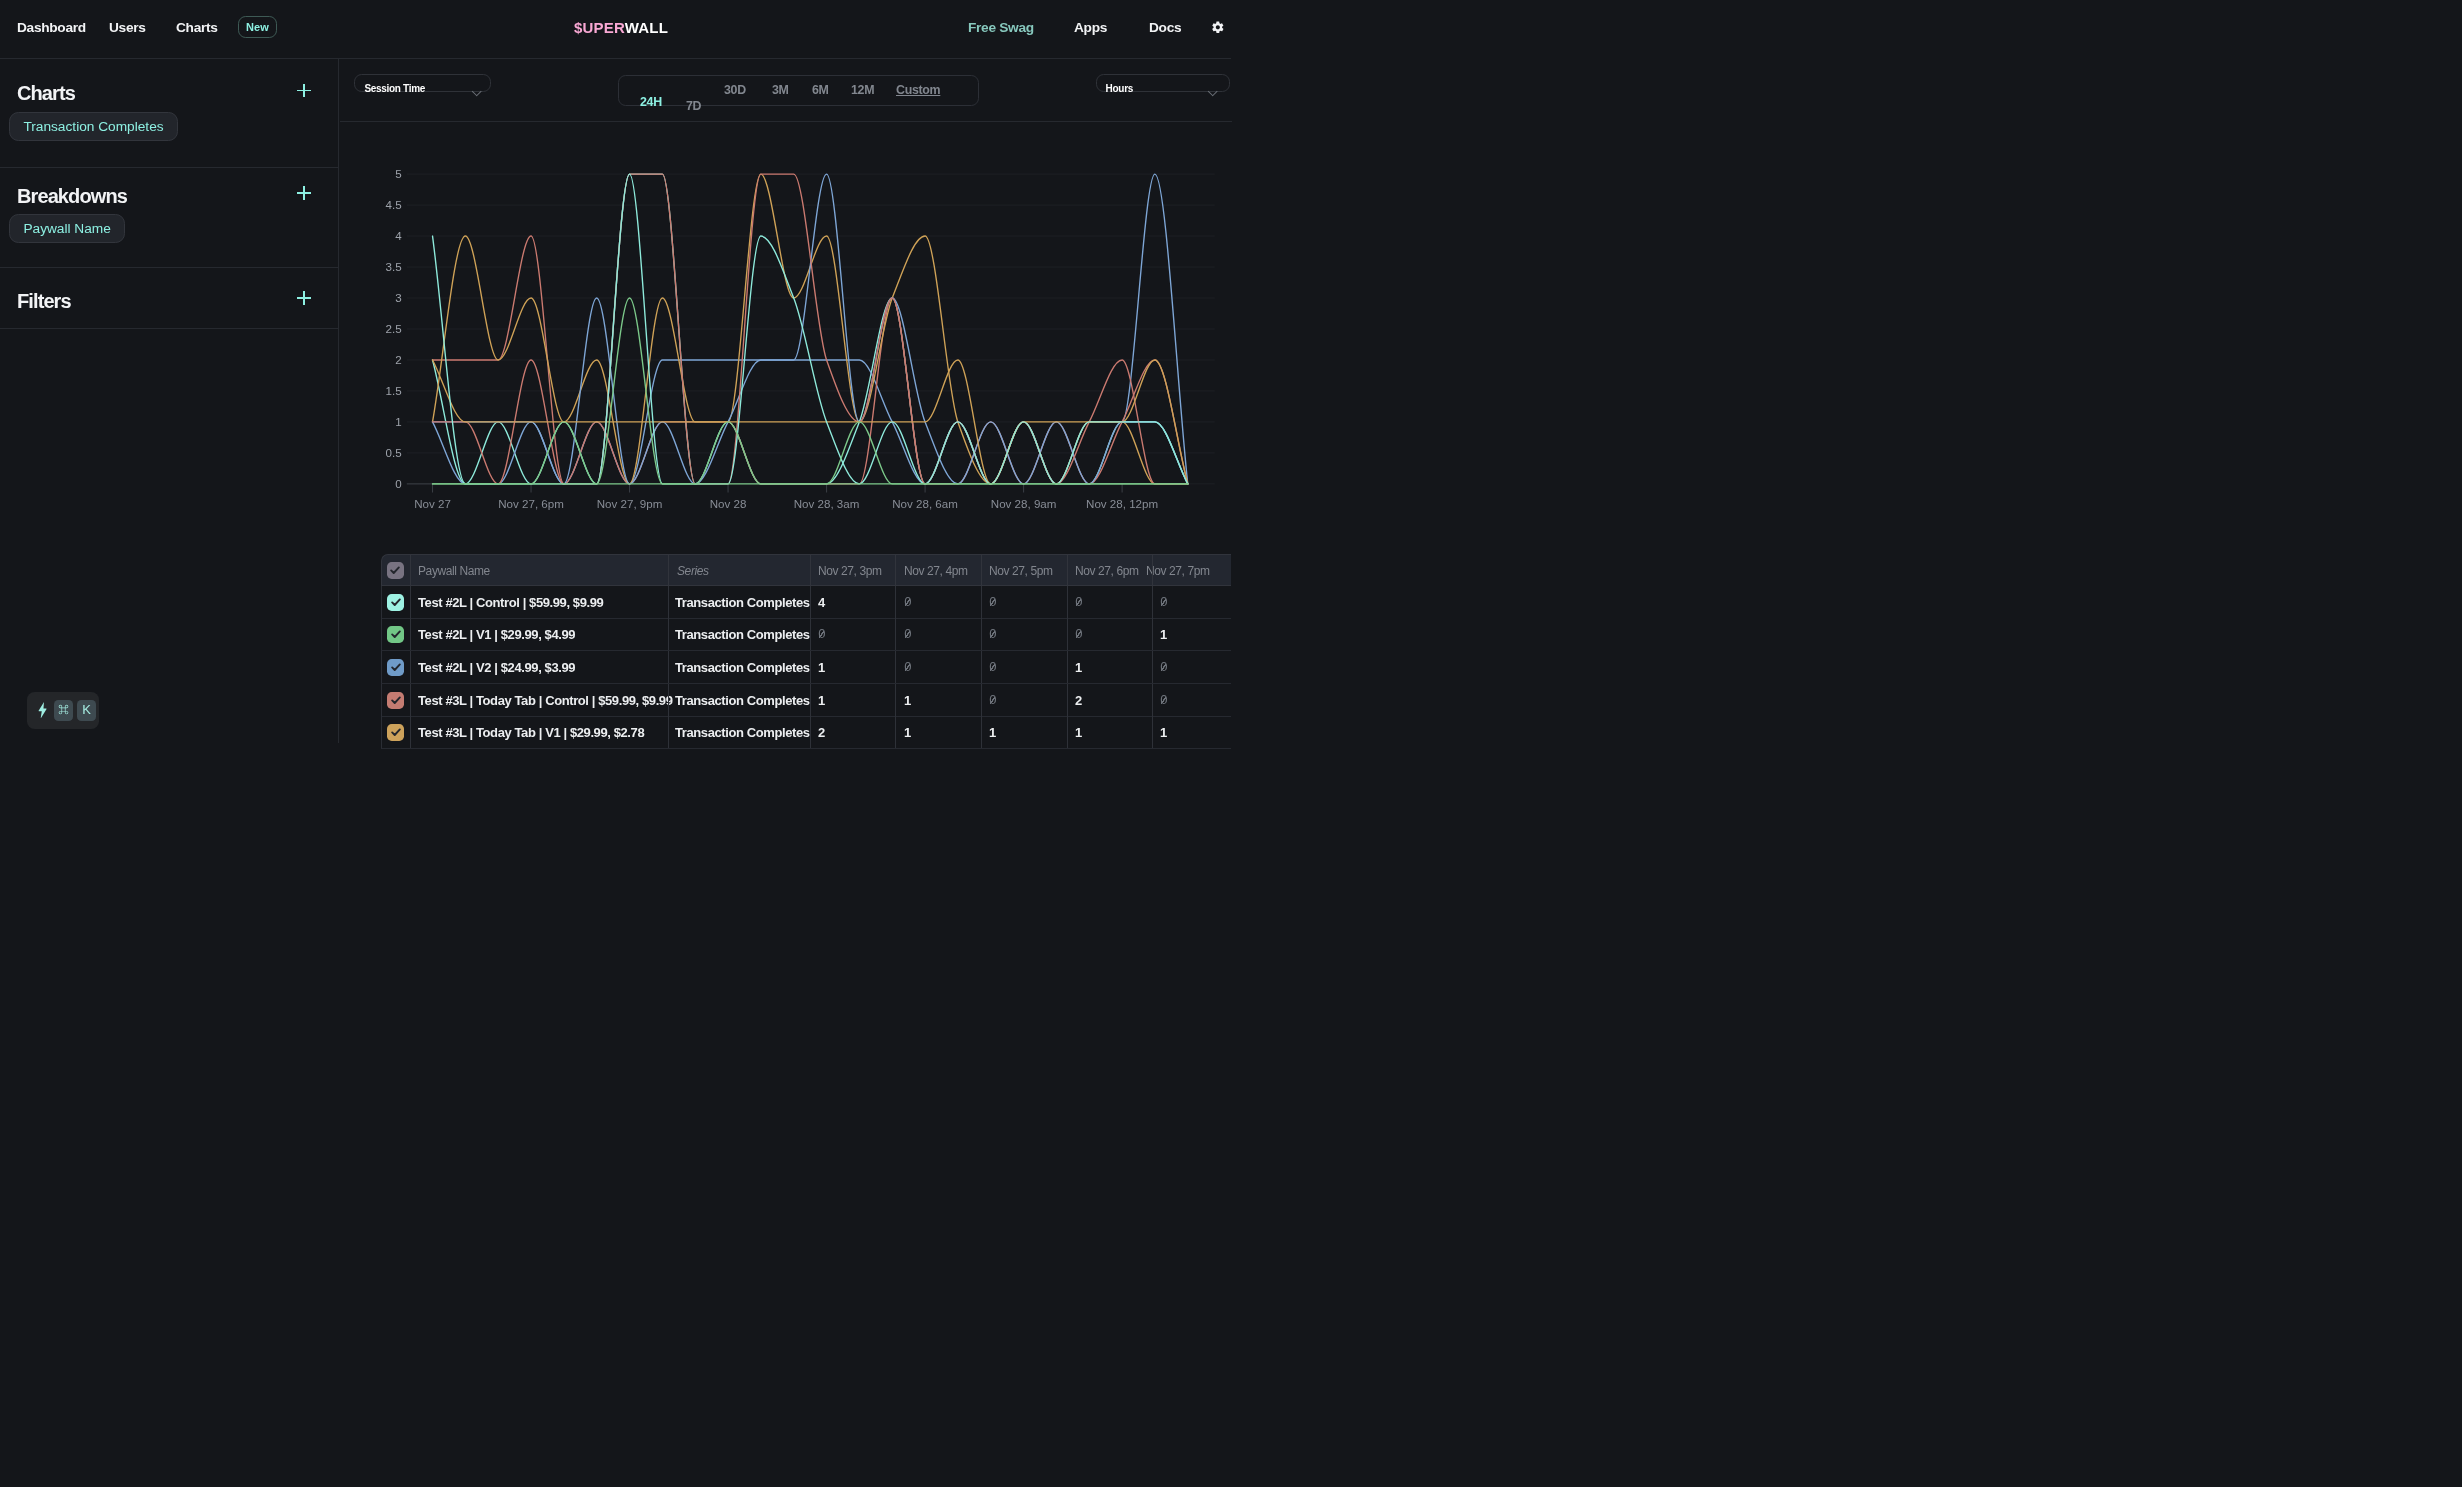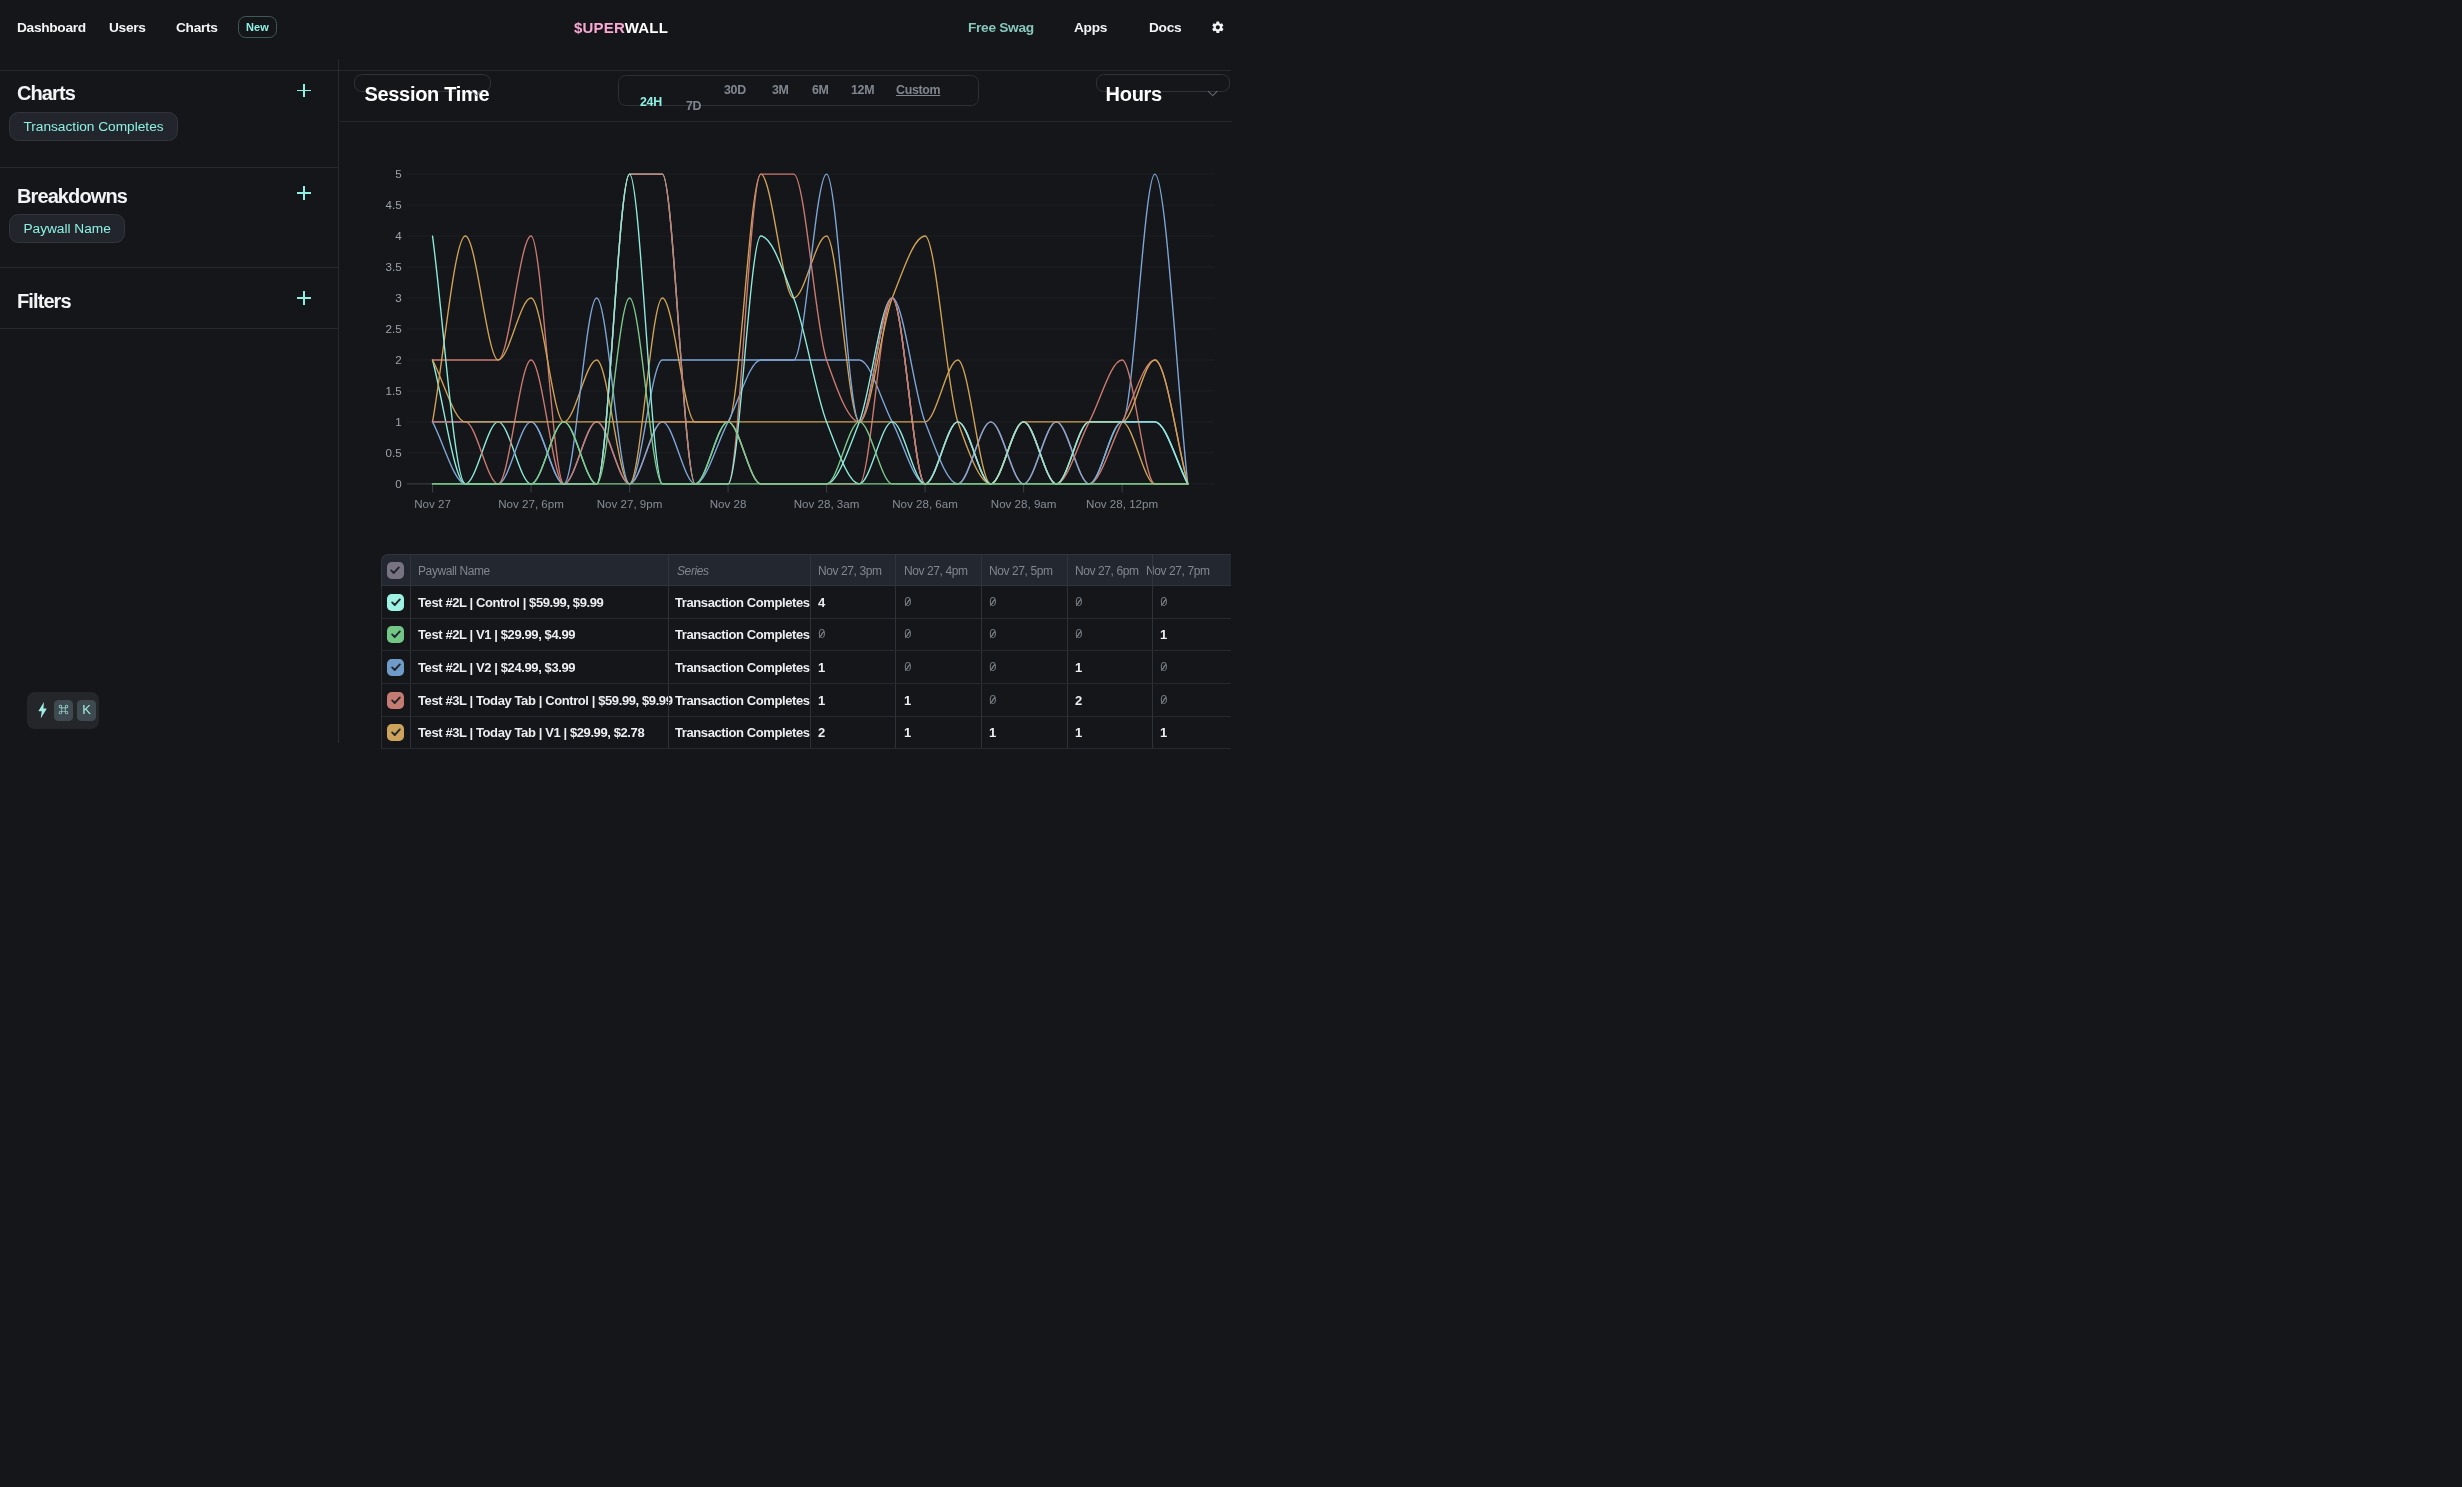--- a/index.html
+++ b/index.html
@@ -1,20 +1,20 @@
 <!DOCTYPE html>
 <html style="font-size:13.7px"><head>
 <meta charset="utf-8">
 <style>
   * { margin:0; padding:0; box-sizing:border-box; }
   html,body { width:1231px; height:744px; background:#14161a; overflow:hidden;
     font-family:"Liberation Sans", sans-serif; color:#e8eaed; }
   .abs { position:absolute; }
   
-  #nav { position:absolute; left:0; top:0; width:1231px; height:71px;
+  #nav { position:absolute; left:0; top:0; width:1231px; height:59px;
     border-bottom:0.9px solid #26292f; }
   .navlink { position:absolute; top:20px; font-size:13.7px; font-weight:700;
     letter-spacing:-0.3px; color:#f2f3f5; }
   #newbadge { position:absolute; left:238px; top:16.3px; width:39px; height:21.5px;
     border:0.9px solid #3e5a55; border-radius:7.7px; color:#8df0e2; font-size:11px;
     font-weight:700; text-align:center; line-height:20px; letter-spacing:0.2px; }
   #logo { position:absolute; left:574px; top:19px; font-size:15px; font-weight:700;
     letter-spacing:0.2px; white-space:nowrap; }
   #logo .t { color:#f9a8d4; } #logo .w { color:#ffffff; }
   #freeswag { color:#87c8bd; }
@@ -27,21 +27,21 @@
   .plus:before, .plus:after { content:""; position:absolute; background:#8df0e2; }
   .plus:before { left:6.2px; top:0; width:1.5px; height:13.7px; }
   .plus:after { left:0; top:6.2px; width:13.7px; height:1.5px; }
   .chip { position:absolute; left:9.4px; height:29px; background:#22252b;
     border:0.9px solid #32353c; border-radius:9.4px; color:#8df0e2; font-size:13.7px;
     line-height:27px; padding:0 13px; }
   .sdiv { position:absolute; left:0; width:339px; height:0.9px; background:#26292f; }
   
   #controls-border { position:absolute; left:340px; top:121px; width:892px; height:0.9px; background:#26292f; }
   .selbox { position:absolute; top:74px; height:18px; border:0.9px solid #2f3238;
-    border-radius:7.7px; font-size:20px; font-weight:700; letter-spacing:-0.3px; color:#fff; }
+    border-radius:7.7px; font-size:10px; font-weight:700; letter-spacing:-0.3px; color:#fff; }
   #sessionsel { left:354px; width:137px; }
   #sessionsel .lbl { position:absolute; left:9.4px; top:8.2px; }
   #hourssel { left:1096px; width:134px; }
   #hourssel .lbl { position:absolute; left:8.6px; top:8.2px; }
   .chev { position:absolute; width:9.4px; height:9.4px; }
   .chev:before { content:""; position:absolute; left:0; top:0; width:6.4px; height:6.4px;
     border-right:1.7px solid #6a6f76; border-bottom:1.7px solid #6a6f76; transform:rotate(45deg); }
   #tabs { position:absolute; left:618px; top:75px; width:361px; height:31px;
     border:0.9px solid #2c2f36; border-radius:7.7px; }
   .tab { position:absolute; top:7.3px; font-size:12.4px; font-weight:600; letter-spacing:-0.3px; color:#82878f; }

